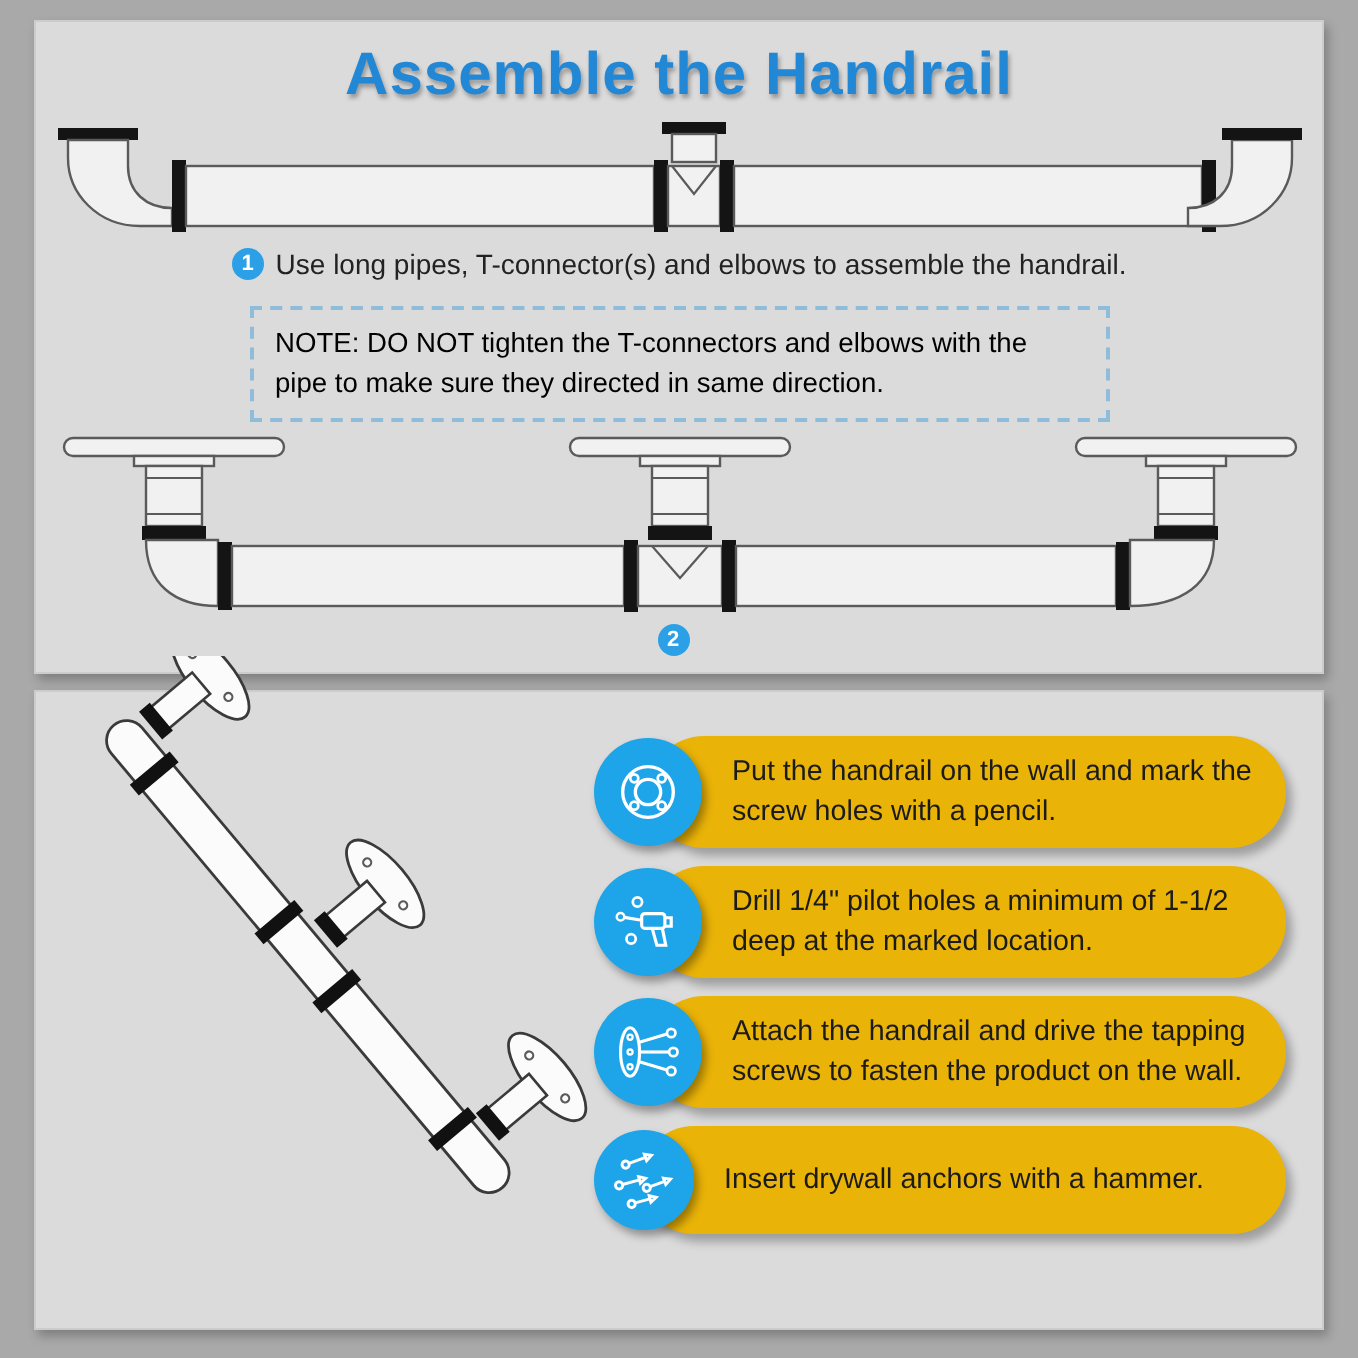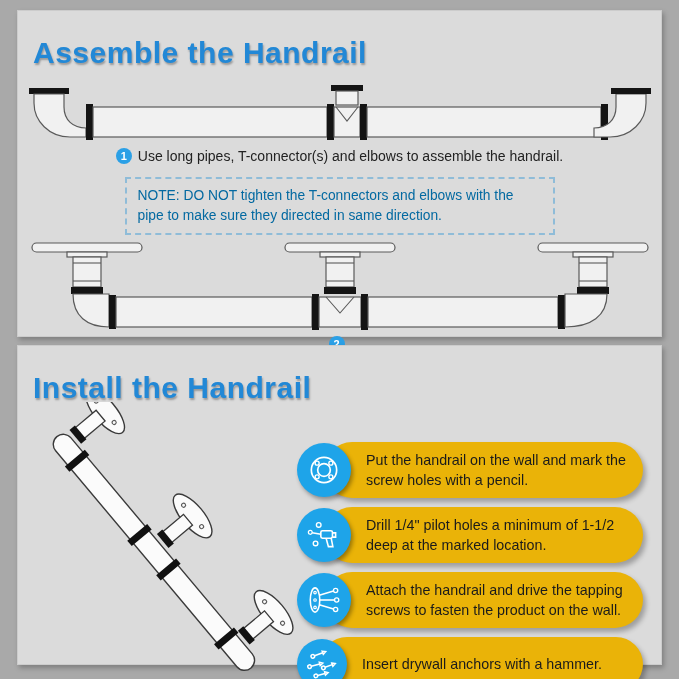--- a/index.html
+++ b/index.html
@@ -12,45 +12,45 @@
   .panel{
     position:absolute;left:17px;width:645px;
     background:#dbdbdb;
     border:1px solid #cccccc;
     box-shadow:2px 3px 5px rgba(0,0,0,0.25);
     box-sizing:border-box;
   }
   #panel-assemble{top:10px;height:327px;}
   #panel-install{top:345px;height:320px;}
   .panel-title{
-    text-align:left;
+    text-align:center;
     font-size:30px;font-weight:bold;letter-spacing:0.5px;
     color:#2288d6;
     text-shadow:1px 2px 2px rgba(70,70,70,0.45);
-    margin:15px;padding-top:10px;
+    margin:0;padding-top:10px;
   }
   .diagram{display:block;margin:0 auto;}
   #diagram-rail{margin-top:6px;}
   #diagram-rail-flanges{margin-top:4px;}
   .step-line{
     display:flex;align-items:center;justify-content:center;
     font-size:14px;color:#222;margin-top:5px;
   }
   .step-badge{
     width:16px;height:16px;border-radius:50%;
     background:#2ba0e6;color:#fff;
     font-size:11px;font-weight:bold;
     display:flex;align-items:center;justify-content:center;
     margin-right:6px;flex:0 0 auto;
   }
   .note-box{
     width:430px;margin:13px auto 0 auto;
     border:2px dashed #8fbcd8;
     padding:7px 11px;
-    font-size:13.8px;line-height:1.45;color:#0369a1;
+    font-size:13.8px;line-height:1.45;color:#000000;
     box-sizing:border-box;
   }
   
   .install-body{position:relative;height:270px;}
   #handrail-illustration{position:absolute;left:8px;top:-18px;}
   .install-steps{
     position:absolute;left:279px;top:22px;width:346px;
     display:flex;flex-direction:column;gap:9px;
   }
   .install-step{display:flex;align-items:center;position:relative;}
@@ -140,21 +140,20 @@
     <rect x="533" y="56" width="7" height="34" class="pipe-band"></rect>
     <path d="M540,55 h42 c0,22 -16,33 -42,33 Z" class="pipe-fill"></path>
   </svg>
 
   <div class="step-line">
     <span class="step-badge">2</span>
   </div>
 </div>
 
 <div class="panel" id="panel-install">
-  <h1 class="panel-title">Install the Handrail</h1>
 
   <div class="install-body">
 
     <svg id="handrail-illustration" width="268" height="288" viewBox="0 0 268 288">
       <g transform="rotate(50 126 148)">
 
         <rect x="-22" y="138" width="302" height="20" rx="10" fill="#fbfbfb" stroke="#3a3a3a" stroke-width="1.4"></rect>
 
         <rect x="6" y="135" width="7" height="26" fill="#111"></rect>
         <rect x="103" y="135" width="7" height="26" fill="#111"></rect>

